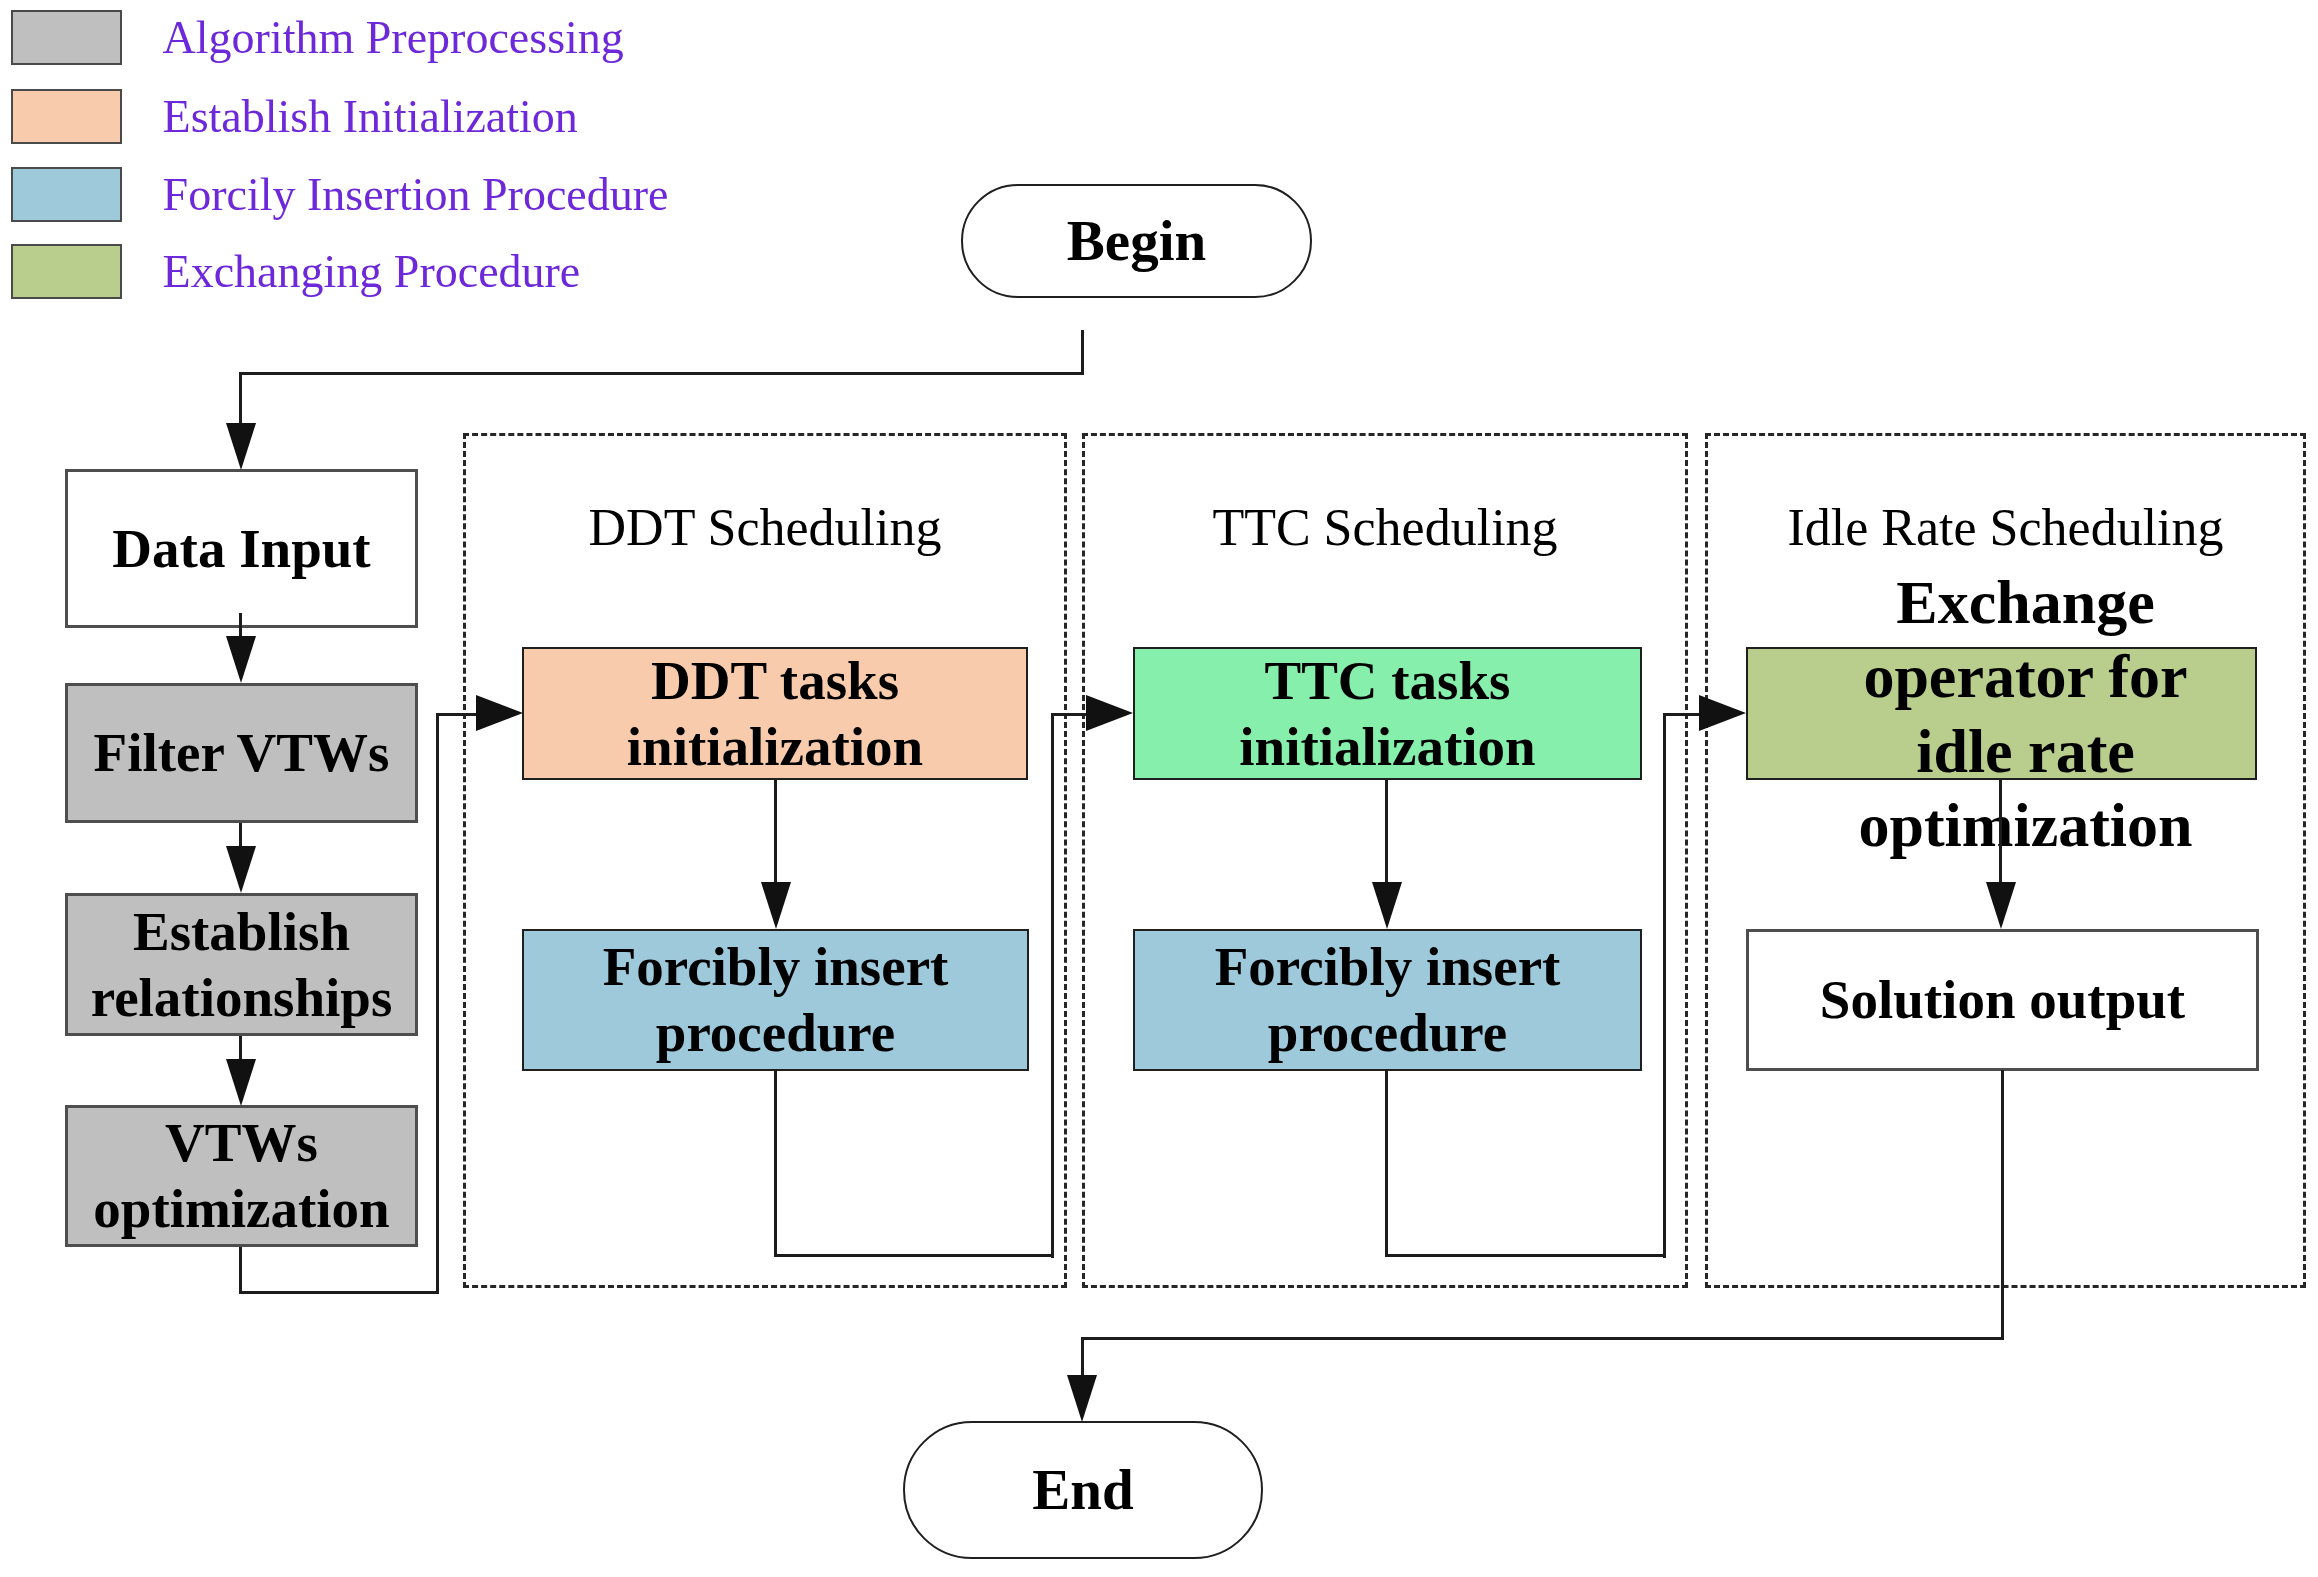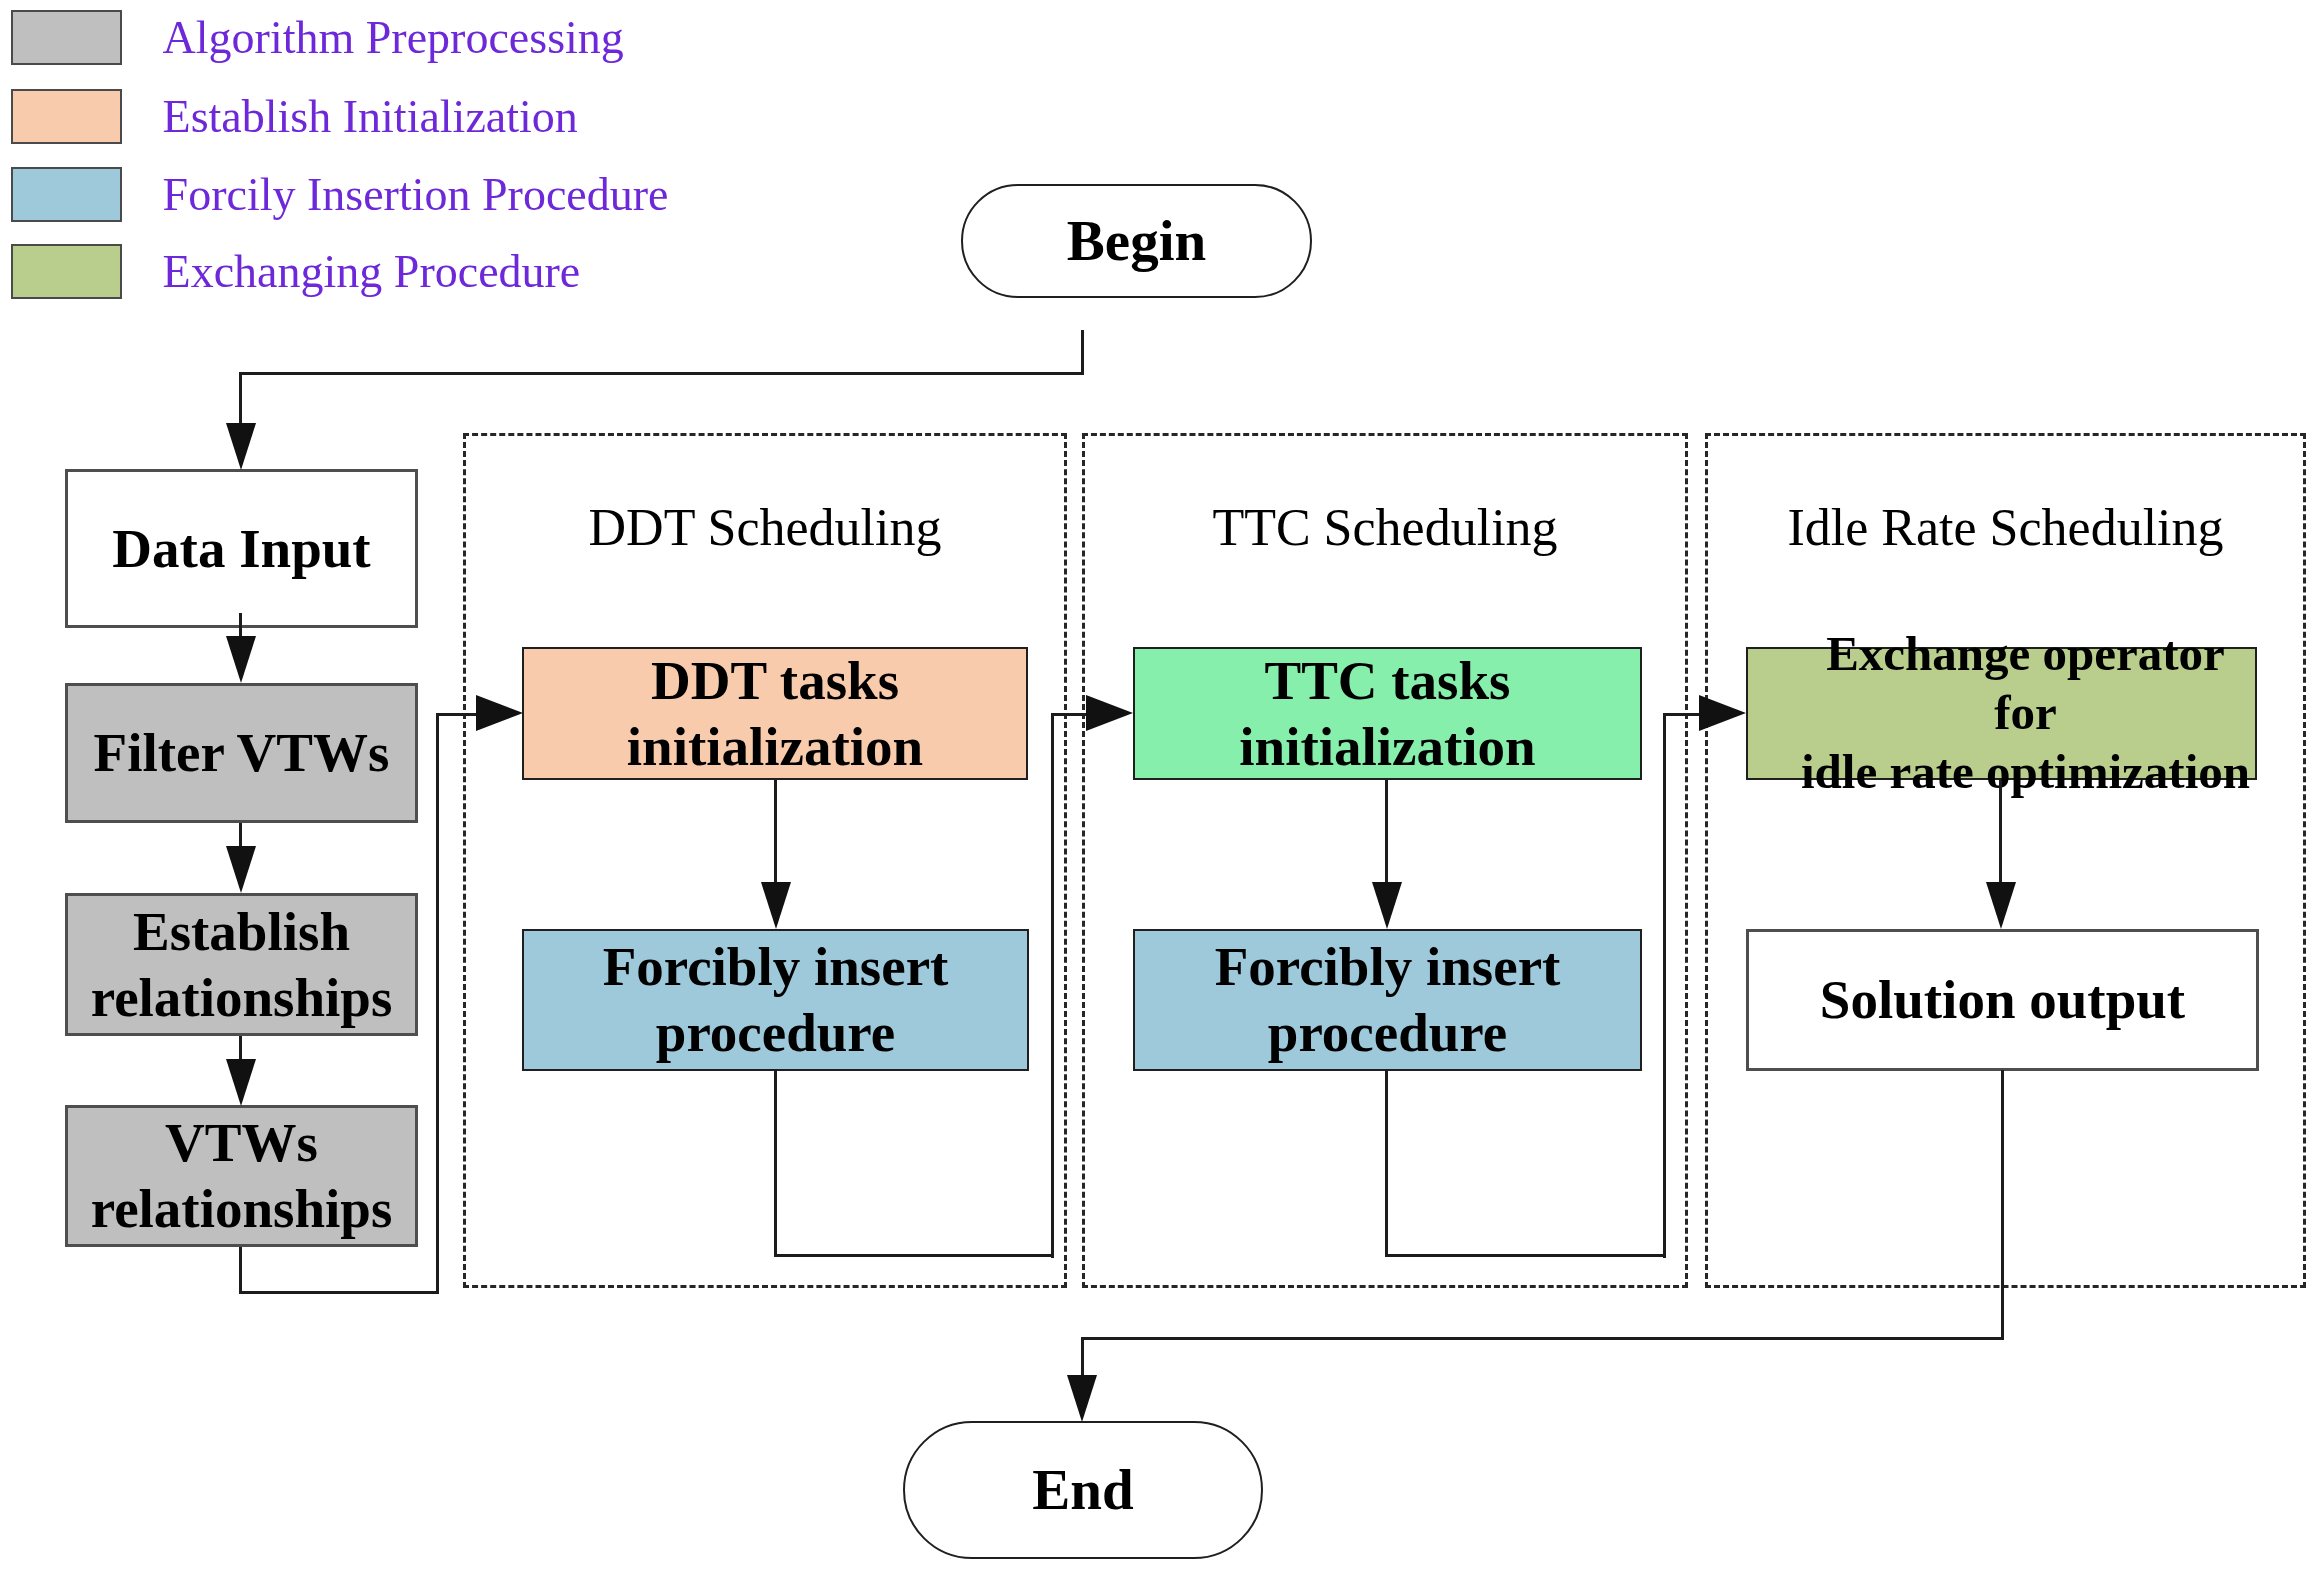--- a/index.html
+++ b/index.html
@@ -13,21 +13,21 @@
   
   .node{
     position:absolute;box-sizing:border-box;
     border:2.5px solid #1f1f1f;
     display:flex;align-items:center;justify-content:center;
     text-align:center;font-weight:bold;font-size:55px;line-height:1.2;
     white-space:pre-line;color:#000;background:#fff;
   }
   .node.plain{border:3.1px solid #4e4e4e;}
   .terminal{border-radius:72px;font-size:57px;}
-  .node.small{font-size:49px;padding-left:48px;}
+  .node.small{font-size:62px;padding-left:48px;}
   
   .group{
     position:absolute;box-sizing:border-box;
     border:3.7px dashed #262626;background:transparent;
   }
   .group-title{
     position:absolute;text-align:center;font-size:52px;font-weight:normal;
     color:#000;line-height:1.1;
   }
   
@@ -75,21 +75,21 @@
   </div>
 
   <div class="node terminal" style="left:961px;top:184px;width:351px;height:114px;">Begin</div>
   <div class="node terminal" style="left:903px;top:1421px;width:360px;height:138px;">End</div>
 
   <div class="node plain" style="left:65px;top:469px;width:353px;height:159px;">Data Input</div>
   <div class="node plain" style="left: 65px; top: 683px; width: 353px; height: 140px; background-color: rgb(191, 191, 191);">Filter VTWs</div>
   <div class="node plain" style="left: 65px; top: 893px; width: 353px; height: 143px; background-color: rgb(191, 191, 191);">Establish
 relationships</div>
   <div class="node plain" style="left: 65px; top: 1105px; width: 353px; height: 142px; background-color: rgb(191, 191, 191);">VTWs
-relationships</div>
+optimization</div>
 
   <div class="group" style="left:463px;top:433px;width:604px;height:855px;"></div>
   <div class="group-title" style="left:463px;top:499px;width:604px;">DDT Scheduling</div>
 
   <div class="group" style="left:1082px;top:433px;width:606px;height:855px;"></div>
   <div class="group-title" style="left:1082px;top:499px;width:606px;">TTC Scheduling</div>
 
   <div class="group" style="left:1705px;top:433px;width:601px;height:855px;"></div>
   <div class="group-title" style="left:1705px;top:499px;width:601px;">Idle Rate Scheduling</div>
 

